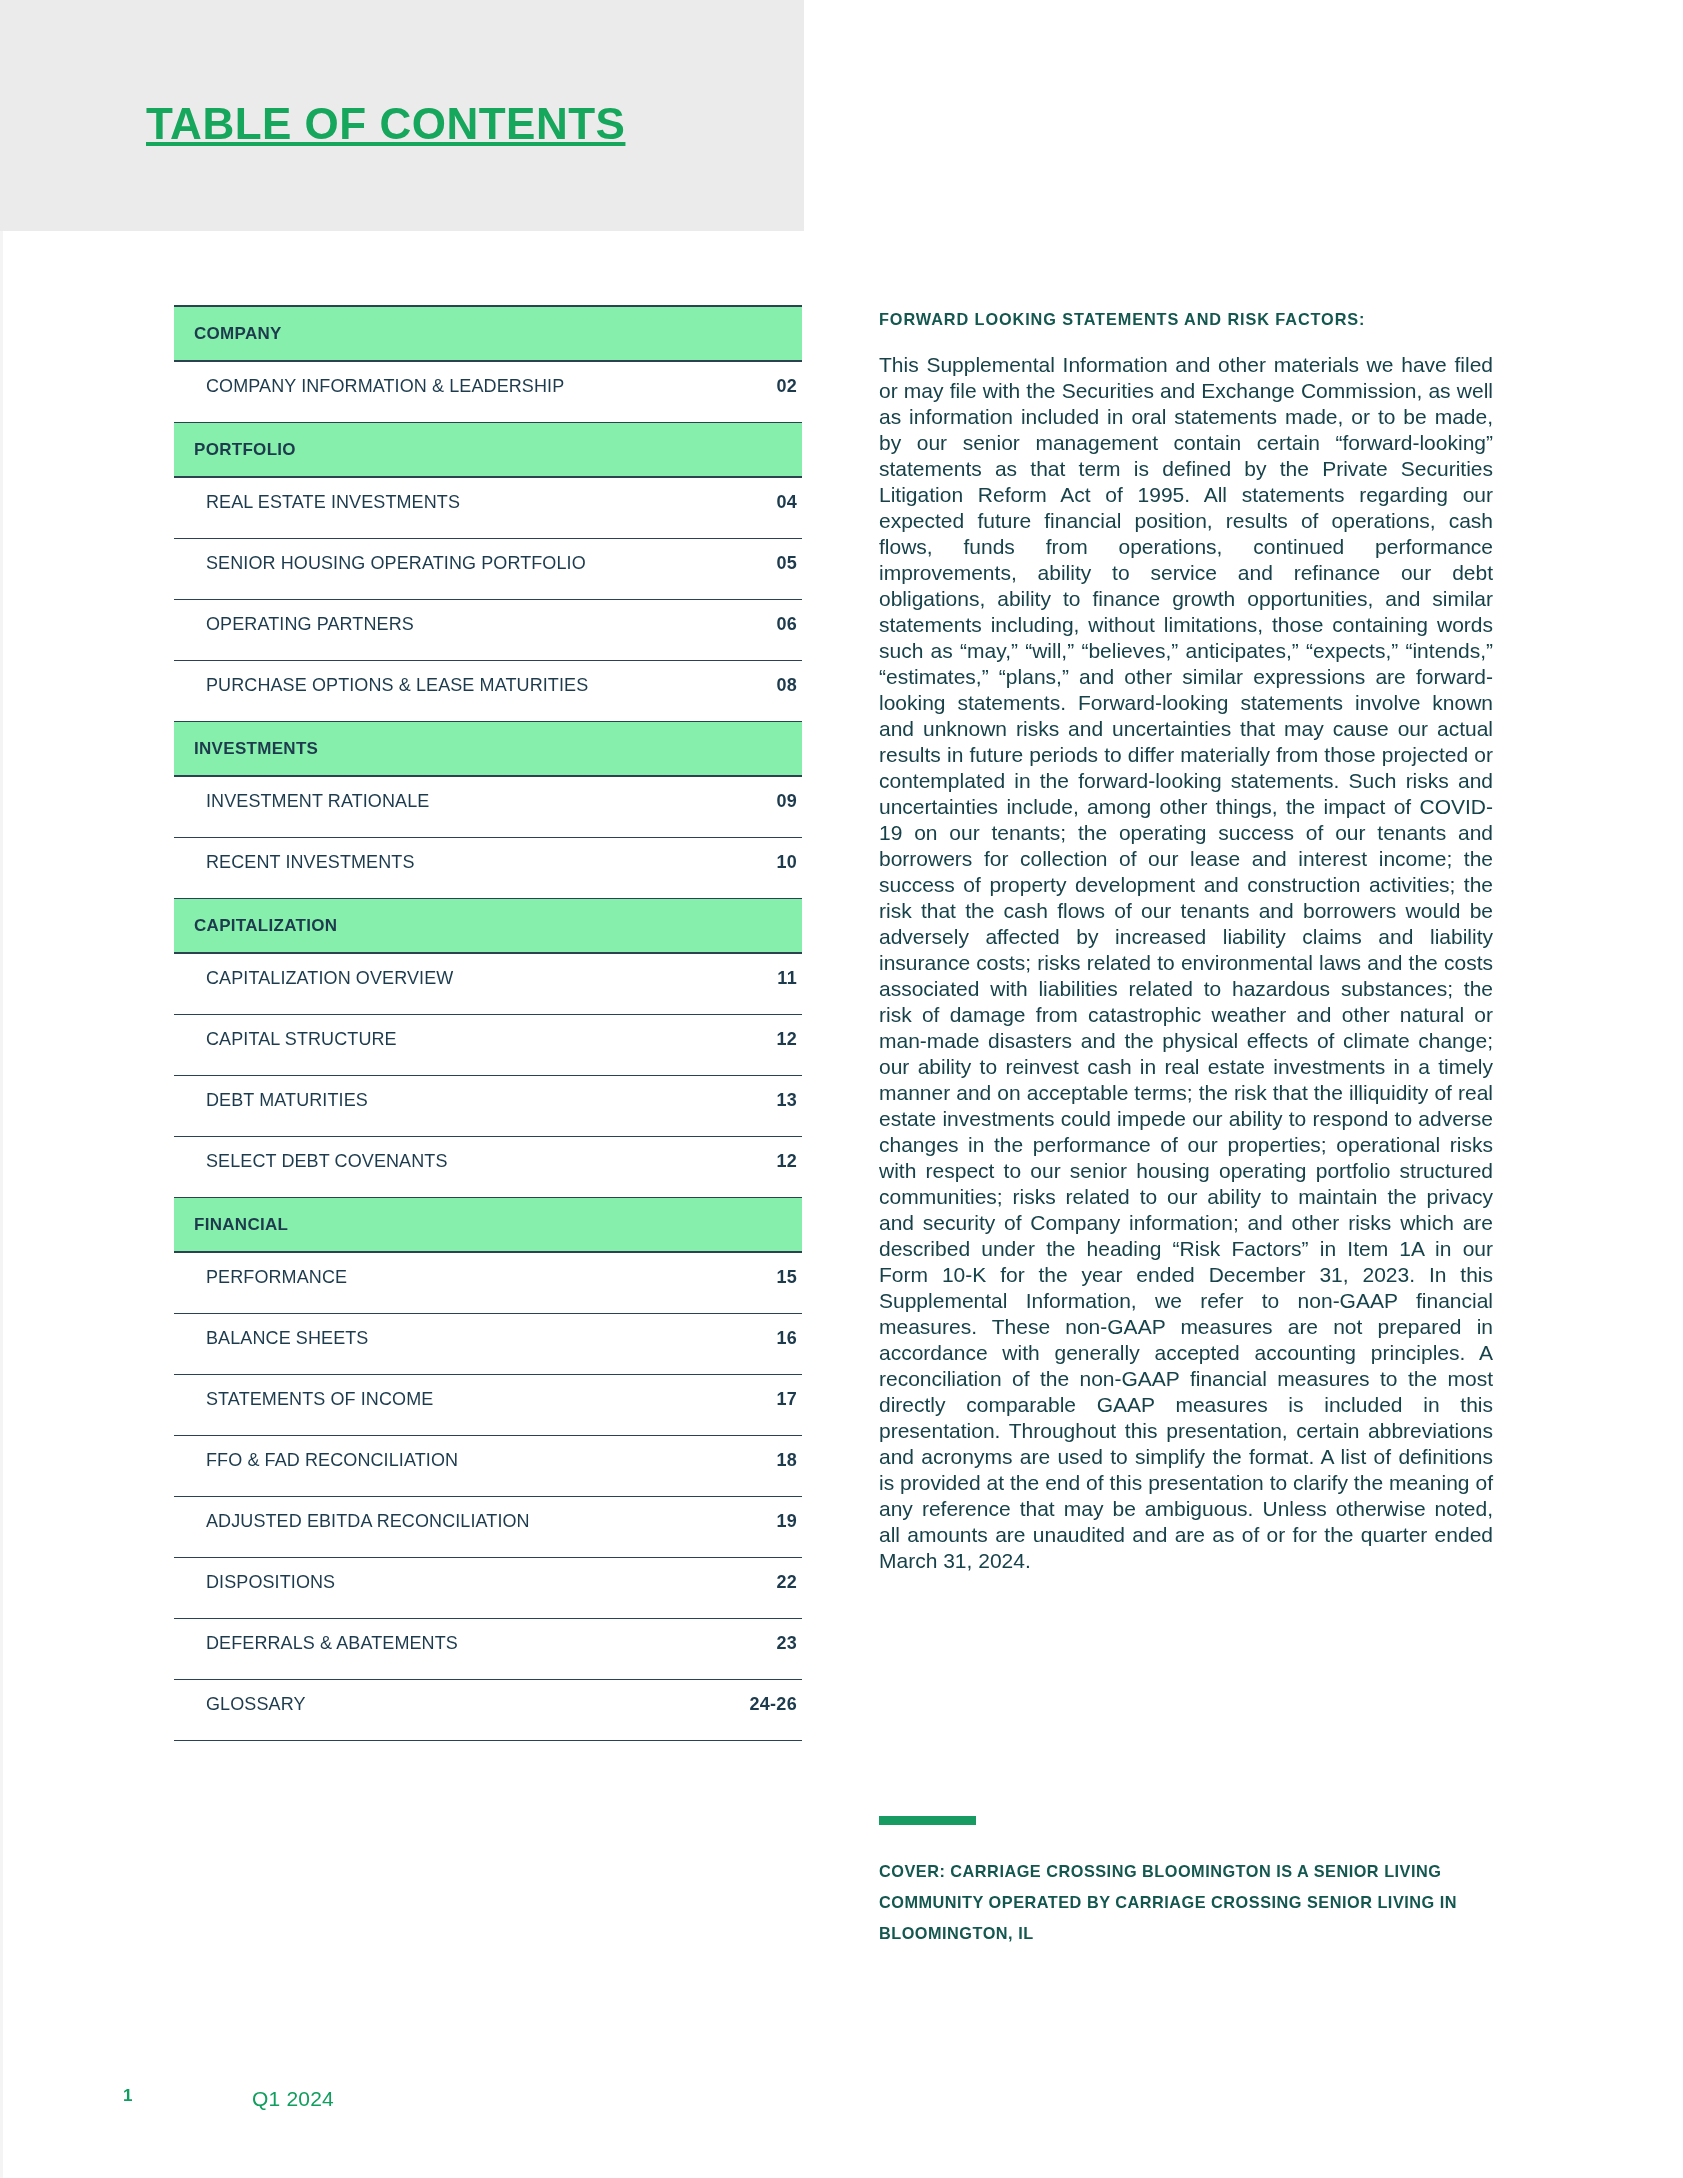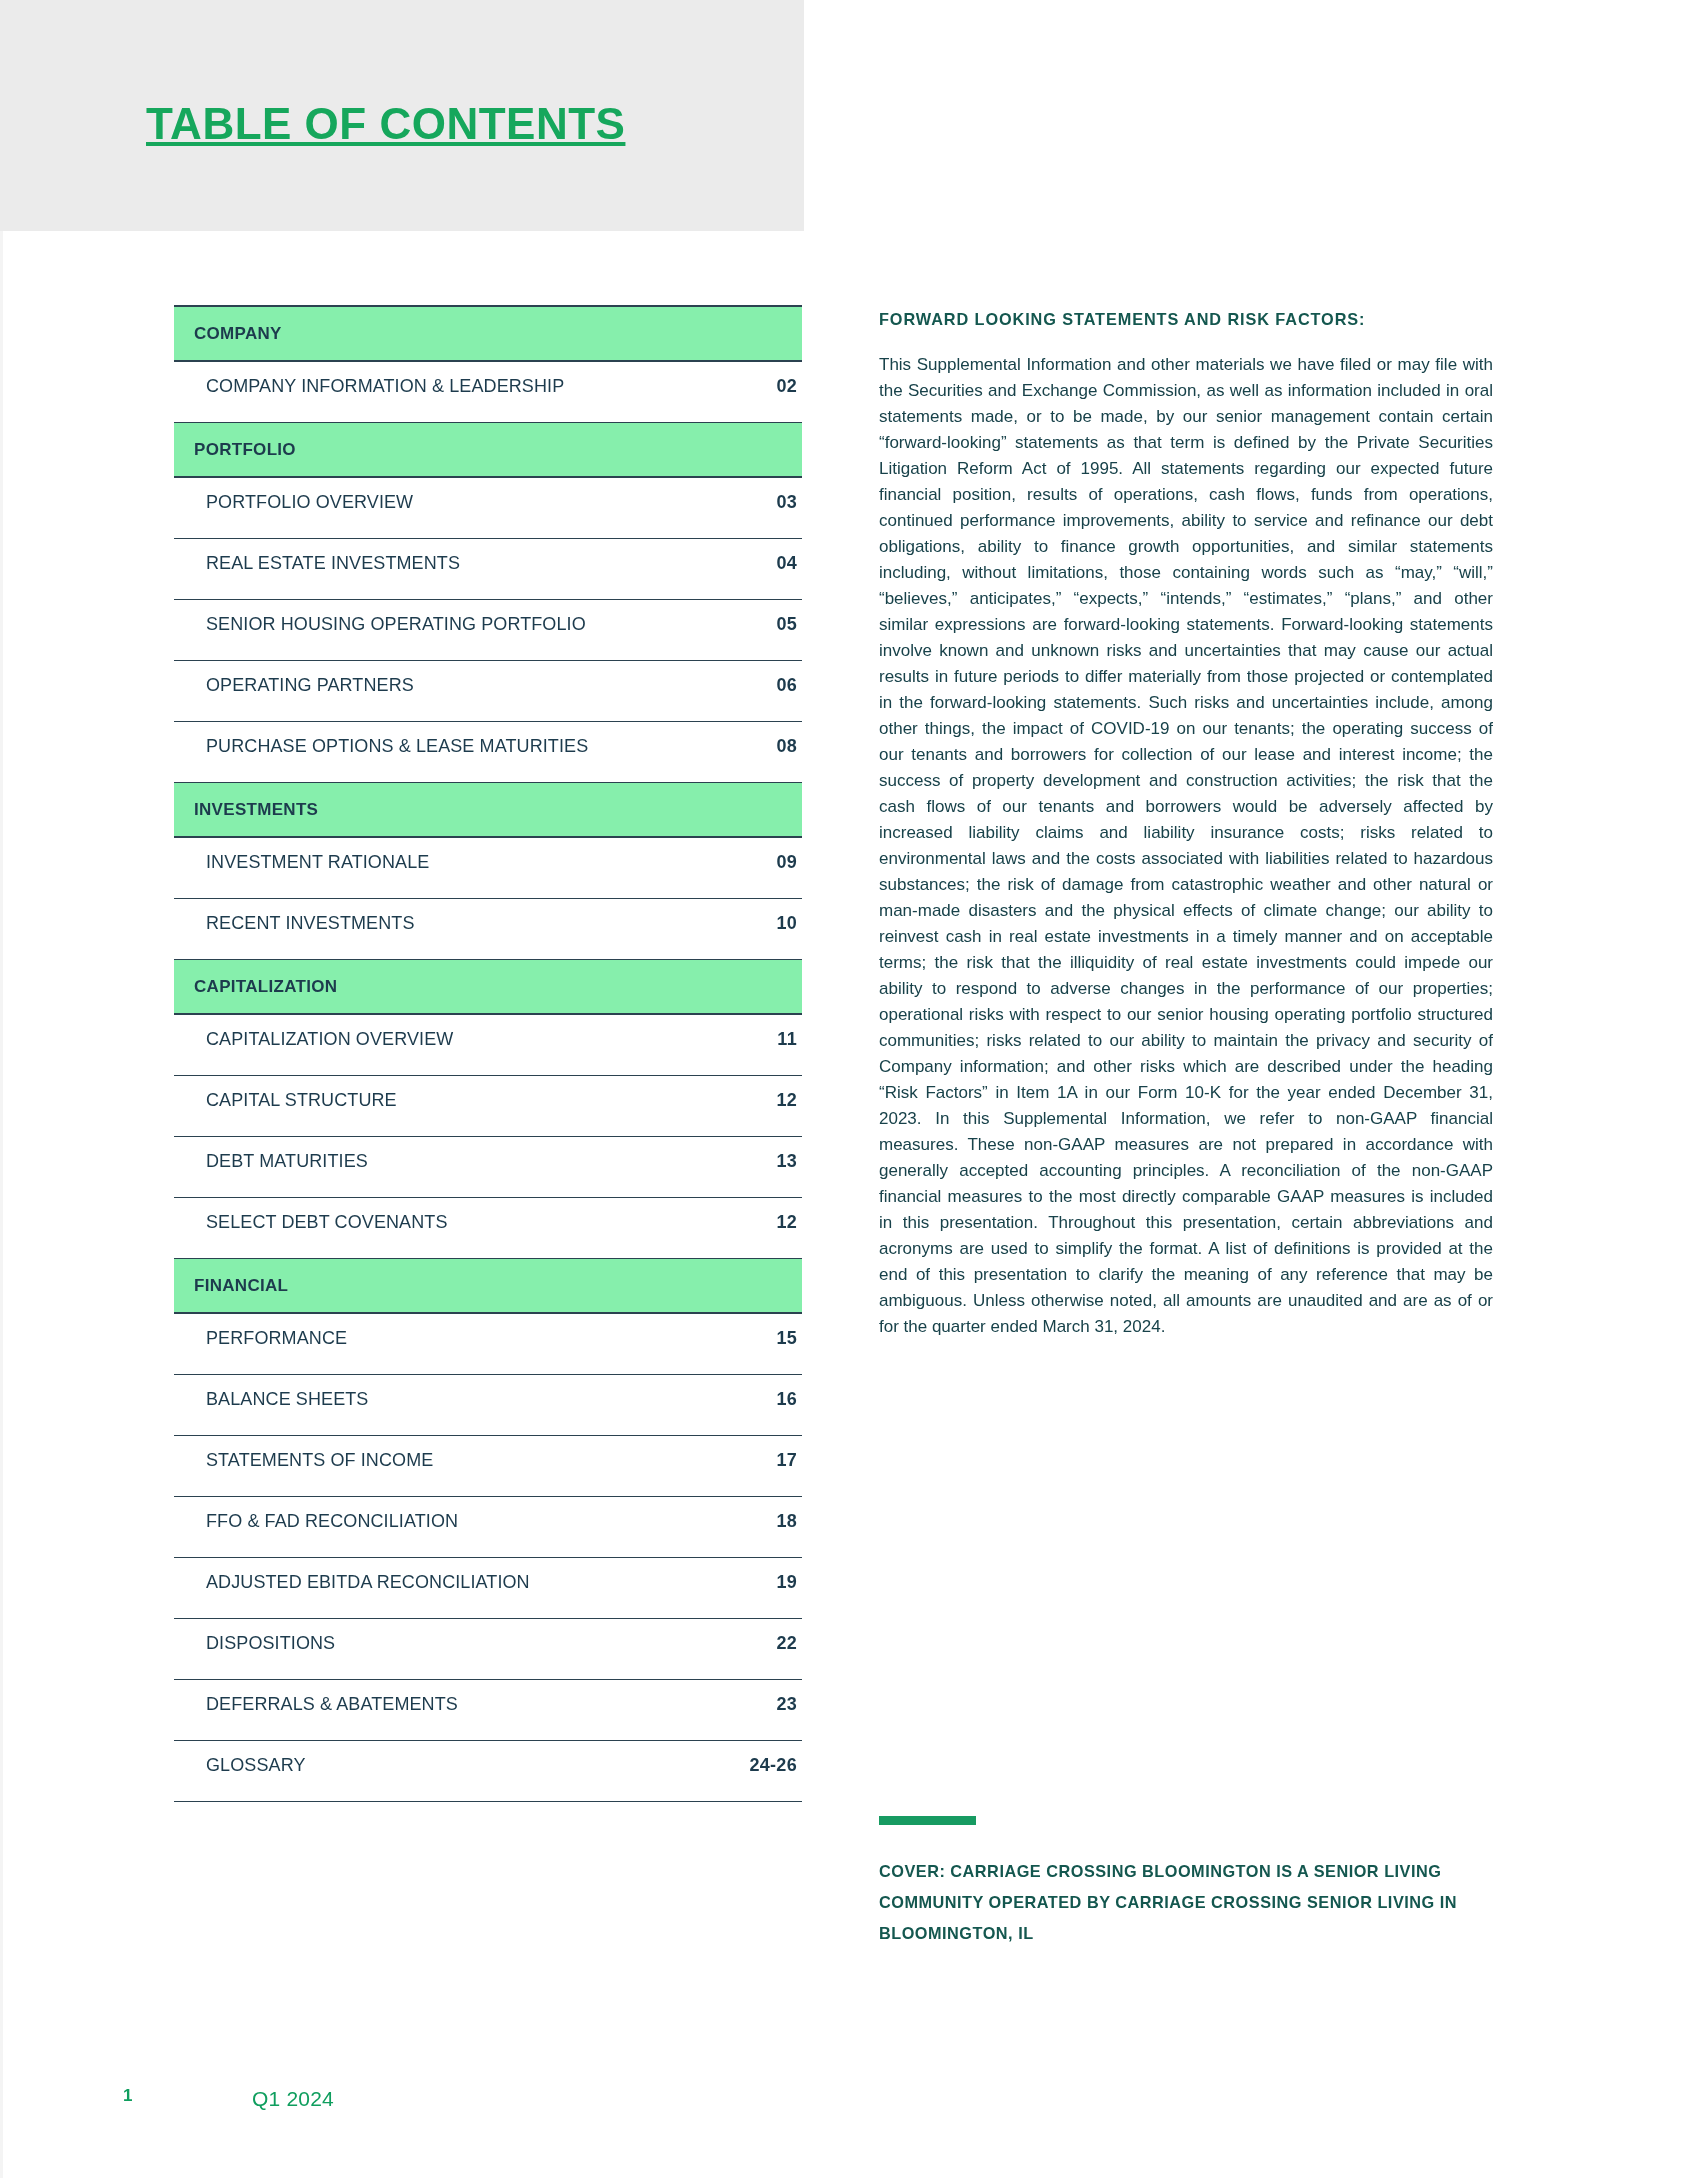--- a/index.html
+++ b/index.html
@@ -118,21 +118,21 @@
     font-size: 16.3px;
     font-weight: bold;
     letter-spacing: 0.9px;
     color: #14574f;
     text-transform: uppercase;
     margin: 0 0 22px 0;
     line-height: 1.2;
     white-space: nowrap;
   }
   .fls-body {
-    font-size: 17px;
+    font-size: 21px;
     line-height: 26px;
     color: #18424a;
     text-align: justify;
     text-justify: inter-word;
     margin: 0;
     hyphens: none;
   }
 
   .green-rule {
     position: absolute;
@@ -190,24 +190,20 @@
         <span class="toc-section-label">COMPANY</span>
       </div>
       <div class="toc-row">
         <span class="toc-row-label">COMPANY INFORMATION &amp; LEADERSHIP</span>
         <span class="toc-row-page">02</span>
       </div>
       <div class="toc-section">
         <span class="toc-section-label">PORTFOLIO</span>
       </div>
       <div class="toc-row">
-        <span class="toc-row-label">PORTFOLIO OVERVIEW</span>
-        <span class="toc-row-page">03</span>
-      </div>
-      <div class="toc-row">
         <span class="toc-row-label">REAL ESTATE INVESTMENTS</span>
         <span class="toc-row-page">04</span>
       </div>
       <div class="toc-row">
         <span class="toc-row-label">SENIOR HOUSING OPERATING PORTFOLIO</span>
         <span class="toc-row-page">05</span>
       </div>
       <div class="toc-row">
         <span class="toc-row-label">OPERATING PARTNERS</span>
         <span class="toc-row-page">06</span>

